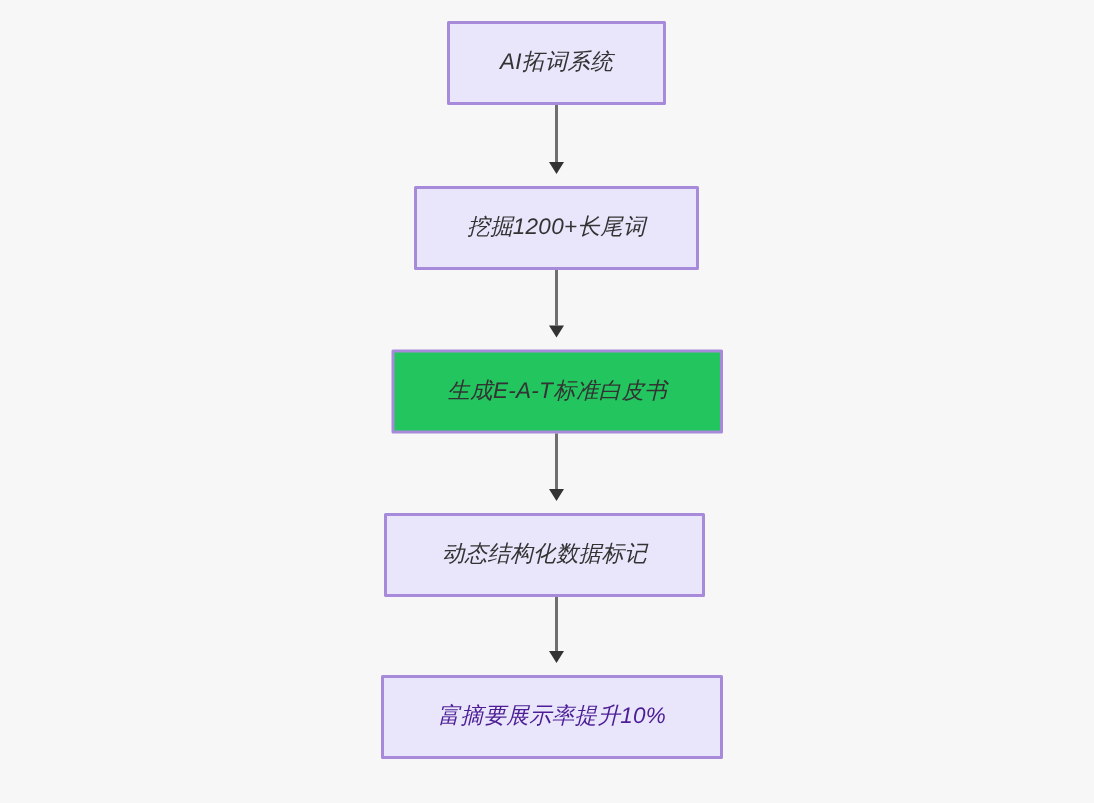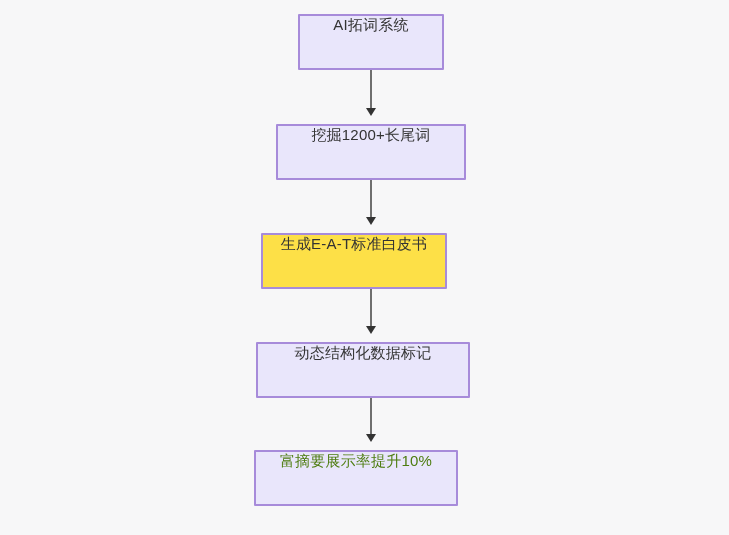--- a/index.html
+++ b/index.html
@@ -19,27 +19,28 @@
     width: 729px;
     height: 535px;
   }
   .node {
     position: absolute;
     box-sizing: border-box;
     background: #e9e6fb;
     border: 2px solid #a78bda;
     border-radius: 1px;
     display: flex;
-    align-items: flex-start;
+    align-items: center;
     justify-content: center;
     color: #333333;
     font-size: 15px;
     line-height: 1.2;
     letter-spacing: 0.2px;
     white-space: nowrap;
+    font-style: italic;
   }
   .node-label {
     display: block;
     text-align: center;
   }
   .edge {
     position: absolute;
     pointer-events: none;
   }
   .edge-line {
@@ -65,29 +66,29 @@
 <div id="flow-canvas">
 
   <div class="node" style="left: 298px; top: 14px; width: 146px; height: 56px; background: rgb(233, 230, 251); border-color: rgb(167, 139, 218); color: rgb(51, 51, 51);">
     <span class="node-label">AI拓词系统</span>
   </div>
 
   <div class="node" style="left: 276px; top: 124px; width: 190px; height: 56px; background: rgb(233, 230, 251); border-color: rgb(167, 139, 218); color: rgb(51, 51, 51);">
     <span class="node-label">挖掘1200+长尾词</span>
   </div>
 
-  <div class="node" style="left: 261px; top: 233px; width: 186px; height: 56px; background: #fde047; border-color: rgb(167, 139, 218); color: rgb(51, 51, 51);">
+  <div class="node" style="left: 261px; top: 233px; width: 221px; height: 56px; background: #22c55e; border-color: rgb(167, 139, 218); color: rgb(51, 51, 51);">
     <span class="node-label">生成E-A-T标准白皮书</span>
   </div>
 
   <div class="node" style="left: 256px; top: 342px; width: 214px; height: 56px; background: rgb(233, 230, 251); border-color: rgb(167, 139, 218); color: rgb(51, 51, 51);">
     <span class="node-label">动态结构化数据标记</span>
   </div>
 
-  <div class="node" style="left: 254px; top: 450px; width: 204px; height: 56px; background: rgb(233, 230, 251); border-color: rgb(167, 139, 218); color: #4d7c0f;">
+  <div class="node" style="left: 254px; top: 450px; width: 228px; height: 56px; background: rgb(233, 230, 251); border-color: rgb(167, 139, 218); color: #4c1d95;">
     <span class="node-label">富摘要展示率提升10%</span>
   </div>
 
   <div class="edge" style="left: 370px; top: 70px; width: 2px; height: 46px;">
     <div class="edge-line" style="height: 38px; background: rgb(111, 111, 111);"></div>
     <div class="edge-head" style="top: 38px; border-top-color: rgb(51, 51, 51);"></div>
   </div>
 
   <div class="edge" style="left: 370px; top: 180px; width: 2px; height: 45px;">
     <div class="edge-line" style="height: 37px; background: rgb(111, 111, 111);"></div>

